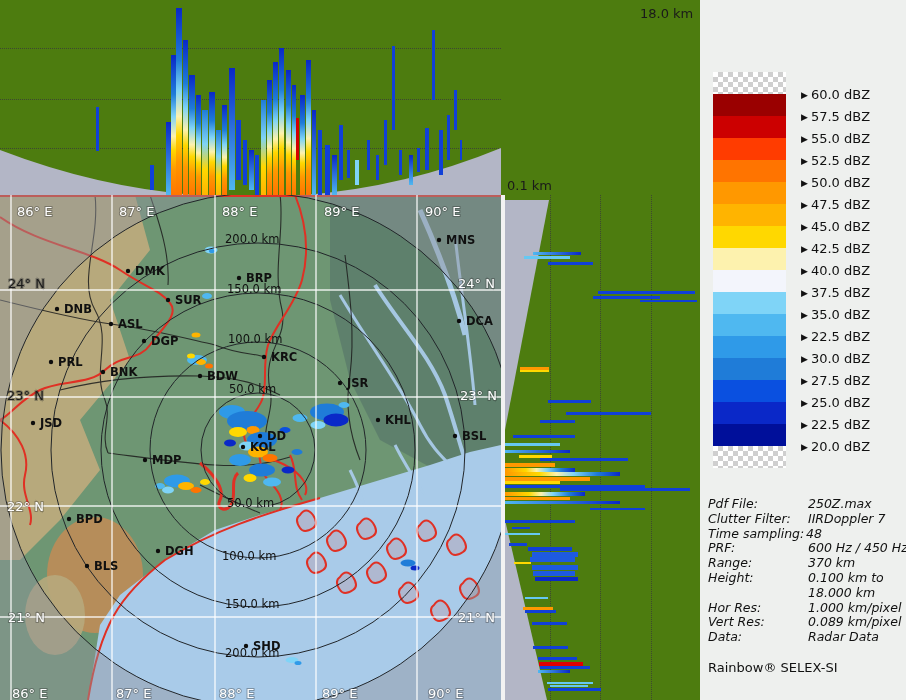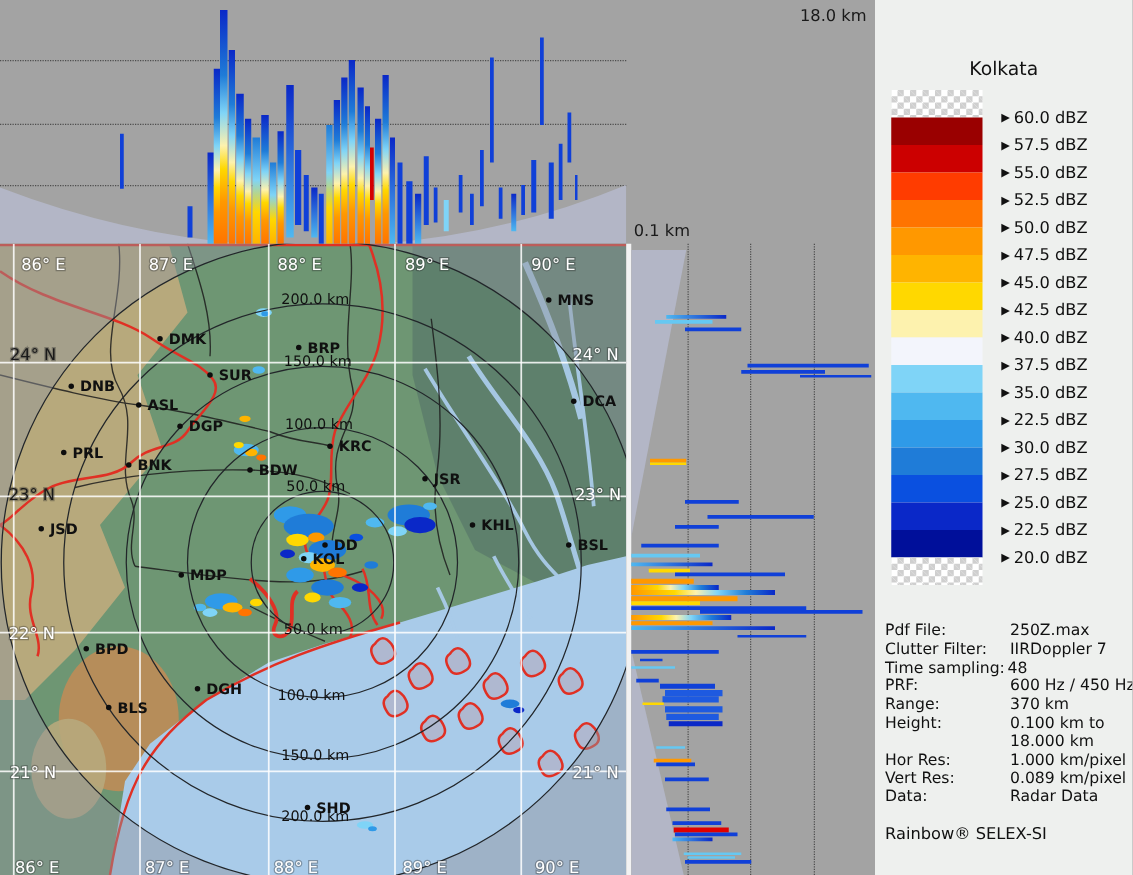--- a/index.html
+++ b/index.html
@@ -1,16 +1,16 @@
 <!DOCTYPE html>
 <html><head>
 <meta charset="utf-8">
 <style>
   html,body{margin:0;padding:0;}
-  #app{position:relative;width:906px;height:700px;background:#a3a3a3;overflow:hidden;
+  #app{position:relative;width:906px;height:700px;background:#4d7c0f;overflow:hidden;
        font-family:"DejaVu Sans","Liberation Sans",sans-serif;}
   
   #top-profile{position:absolute;left:0;top:0;width:501px;height:195px;}
   #right-profile{position:absolute;left:505px;top:195px;width:193px;height:505px;}
   .hgrid{position:absolute;left:0;width:100%;height:0;border-top:1px dotted #3a3a3a;opacity:.8;}
   .vgrid{position:absolute;top:0;height:100%;width:0;border-left:1px dotted #3a3a3a;opacity:.8;}
   .bar{position:absolute;}
   .p-storm{background:linear-gradient(180deg,#0a28c8 0%,#1f7cd8 28%,#7fd4f7 44%,#fdf2ae 58%,#ffd800 68%,#ff9800 82%,#ff7400 100%);}
   .p-storm2{background:linear-gradient(180deg,#1f7cd8 0%,#7fd4f7 40%,#ffd800 70%,#ffb400 100%);}
   .p-cold{background:linear-gradient(180deg,#0a28c8,#4fb8f0);}
@@ -39,21 +39,21 @@
   #legend-datetime{top:27px;font-size:15px;}
   #legend-station{top:46px;font-size:15px;}
   #scale-bands{position:absolute;left:13px;top:72px;width:73px;}
   .band{position:absolute;left:0;width:73px;}
   .checker{background-color:#fff;
     background-image:linear-gradient(45deg,#cfcfcf 25%,transparent 25%,transparent 75%,#cfcfcf 75%),
                      linear-gradient(45deg,#cfcfcf 25%,transparent 25%,transparent 75%,#cfcfcf 75%);
     background-size:10px 10px;background-position:0 0,5px 5px;}
   .scale-label{position:absolute;left:88px;font-size:13px;color:#111;white-space:nowrap;}
   .scale-label .arrow{font-size:9px;vertical-align:1px;margin-right:3px;}
-  .info-row{position:absolute;left:8px;width:196px;font-size:12.5px;color:#111;white-space:nowrap;}
+  .info-row{position:absolute;left:8px;width:196px;font-size:12.5px;color:#111;white-space:nowrap;font-style:italic;}
   .info-row .val{position:absolute;left:100px;}
   #legend-brand{position:absolute;left:8px;font-size:13px;color:#111;}
   .wedge{fill:#b3b6c6;}
   text{font-family:"DejaVu Sans","Liberation Sans",sans-serif;}
   .geo-label{font-size:13px;paint-order:stroke;stroke:rgba(40,40,40,.35);stroke-width:2px;}
   .ring-label{font-size:11.5px;fill:#101010;font-weight:500;}
   .city-label{font-size:11.5px;fill:#101010;font-weight:600;}
 </style>
 </head>
 <body>
@@ -377,21 +377,20 @@
         <div class="bar hp-red" style="left: 34px; top: 467px; width: 44px; height: 4px;"></div>
         <div class="bar hp-blue" style="left: 35px; top: 471px; width: 50px; height: 3px;"></div>
         <div class="bar hp-hcold" style="left: 33px; top: 475px; width: 32px; height: 3px;"></div>
         <div class="bar hp-cyan" style="left: 42px; top: 487px; width: 46px; height: 2px;"></div>
         <div class="bar hp-cyan" style="left: 45px; top: 490px; width: 38px; height: 2px;"></div>
         <div class="bar hp-blue" style="left: 43px; top: 493px; width: 53px; height: 3px;"></div>
       </div>
   </div>
 
   <div id="legend">
-    <div id="legend-station">Kolkata</div>
     <div id="scale-bands">
         <div class="band checker" style="top: 0px; height: 22px;"></div>
         <div class="band" style="top: 22px; height: 22px; background: rgb(154, 0, 0);"></div>
         <div class="scale-label" style="top: 15px;"><span class="arrow">▶</span><span>60.0 dBZ</span></div>
         <div class="band" style="top: 44px; height: 22px; background: rgb(204, 0, 0);"></div>
         <div class="scale-label" style="top: 37px;"><span class="arrow">▶</span><span>57.5 dBZ</span></div>
         <div class="band" style="top: 66px; height: 22px; background: rgb(255, 60, 0);"></div>
         <div class="scale-label" style="top: 59px;"><span class="arrow">▶</span><span>55.0 dBZ</span></div>
         <div class="band" style="top: 88px; height: 22px; background: rgb(255, 116, 0);"></div>
         <div class="scale-label" style="top: 81px;"><span class="arrow">▶</span><span>52.5 dBZ</span></div>

